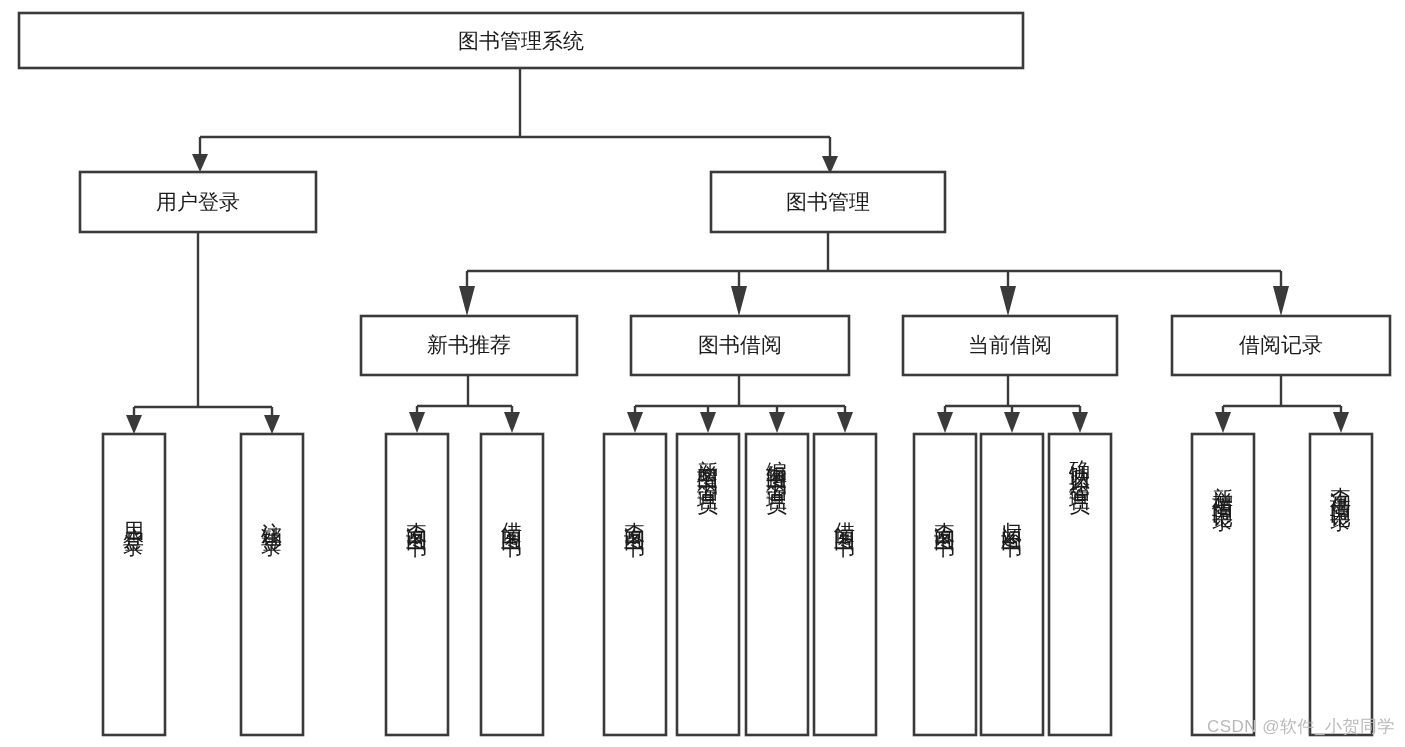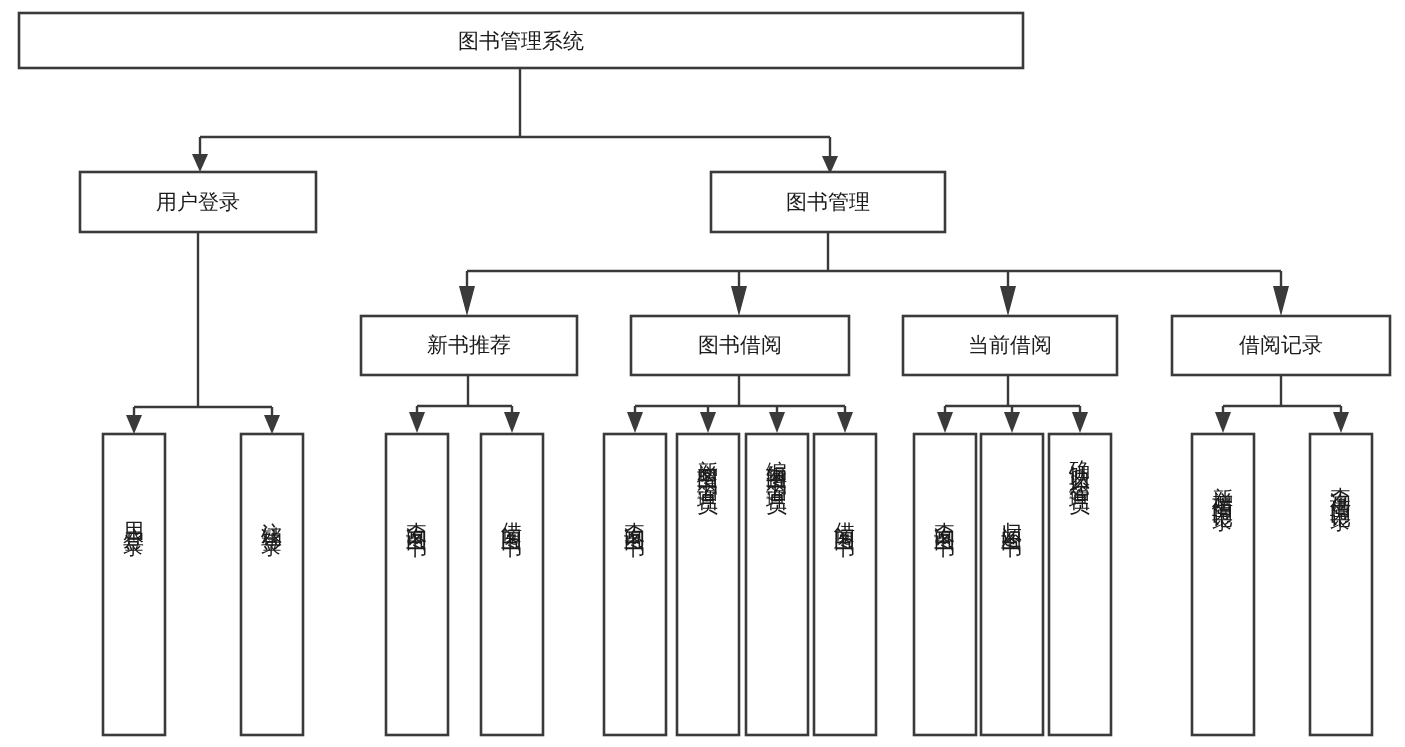--- a/index.html
+++ b/index.html
@@ -232,14 +232,15 @@
     <span class="leaf-label">确认归还（管理员）</span>
   </div>
 
   <div class="leaf-label-wrap" style="left:1192px; top:470px; width:62px; height:265px;">
     <span class="leaf-label">新增借阅记录</span>
   </div>
   <div class="leaf-label-wrap" style="left:1310px; top:470px; width:62px; height:265px;">
     <span class="leaf-label">查询借阅记录</span>
   </div>
 
+  <div class="watermark">CSDN @软件_小贺同学</div>
 
 </div>
 
 </body></html>

